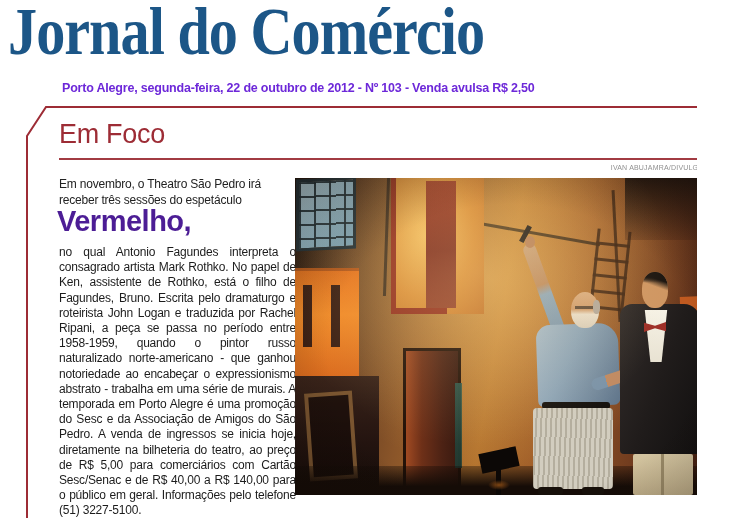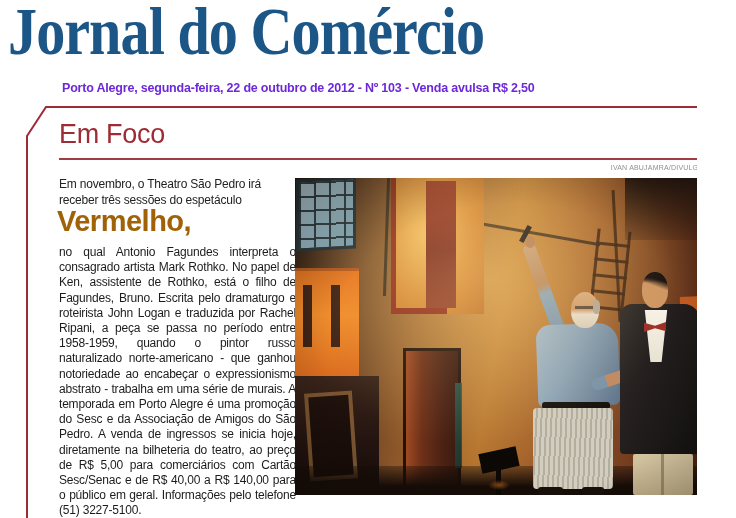--- a/index.html
+++ b/index.html
@@ -35,21 +35,21 @@
     position:absolute; left:400px; top:164px; width:330px;
     font-size:7px; color:#8f8f8f; text-align:right; letter-spacing:0.2px;
   }
   
   .article-intro {
     position:absolute; left:59px; top:176px; width:240px;
     font-size:12px; line-height:16px; color:#222; letter-spacing:-0.2px;
   }
   .article-headline {
     position:absolute; left:57px; top:205px;
-    font-size:29px; font-weight:bold; color:#a16207; letter-spacing:-0.5px;
+    font-size:29px; font-weight:bold; color:#4c1d95; letter-spacing:-0.5px;
   }
   .article-body {
     position:absolute; left:59px; top:245px; width:237px;
     font-size:12px; line-height:15.2px; color:#1c1c1c;
     text-align:justify; letter-spacing:-0.2px;
   }
   
   .photo { position:absolute; left:295px; top:178px; width:435px; height:317px;
     overflow:hidden; background:
       radial-gradient(ellipse at 45% 32%, rgba(242,186,95,.55), rgba(0,0,0,0) 62%),

